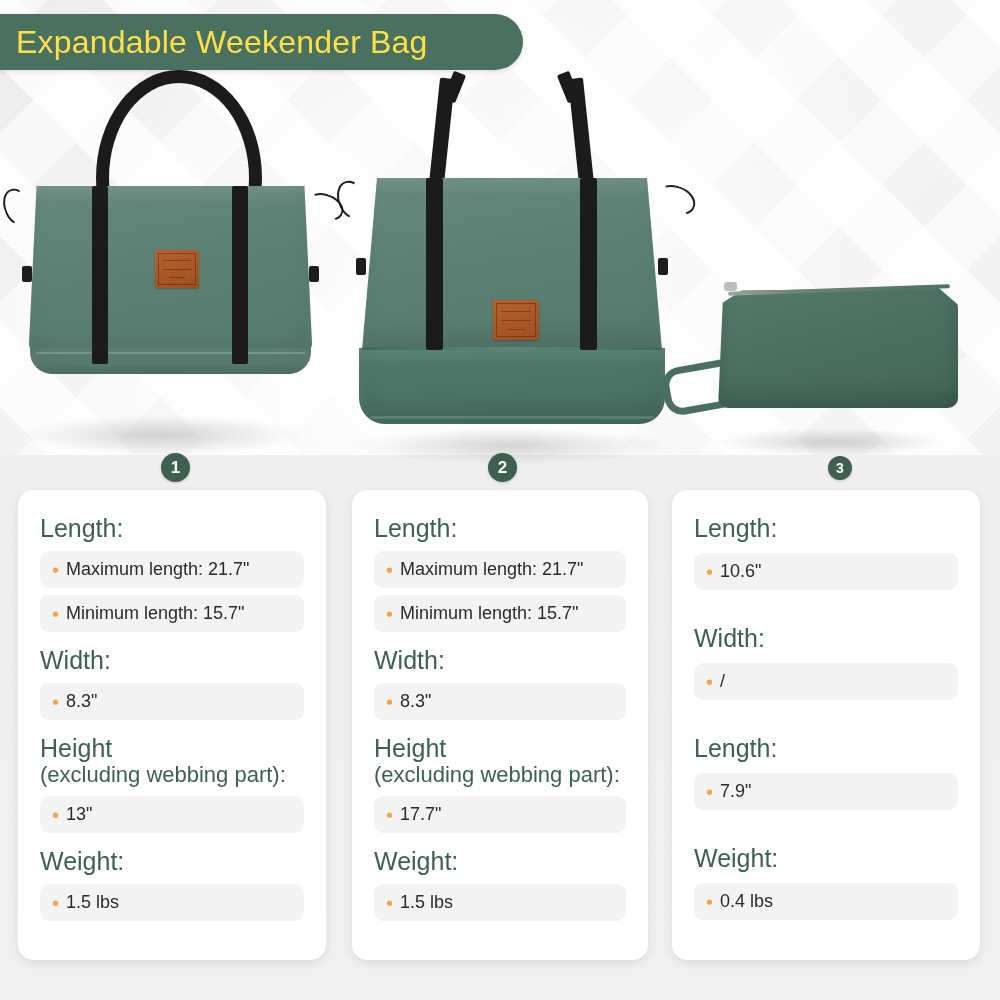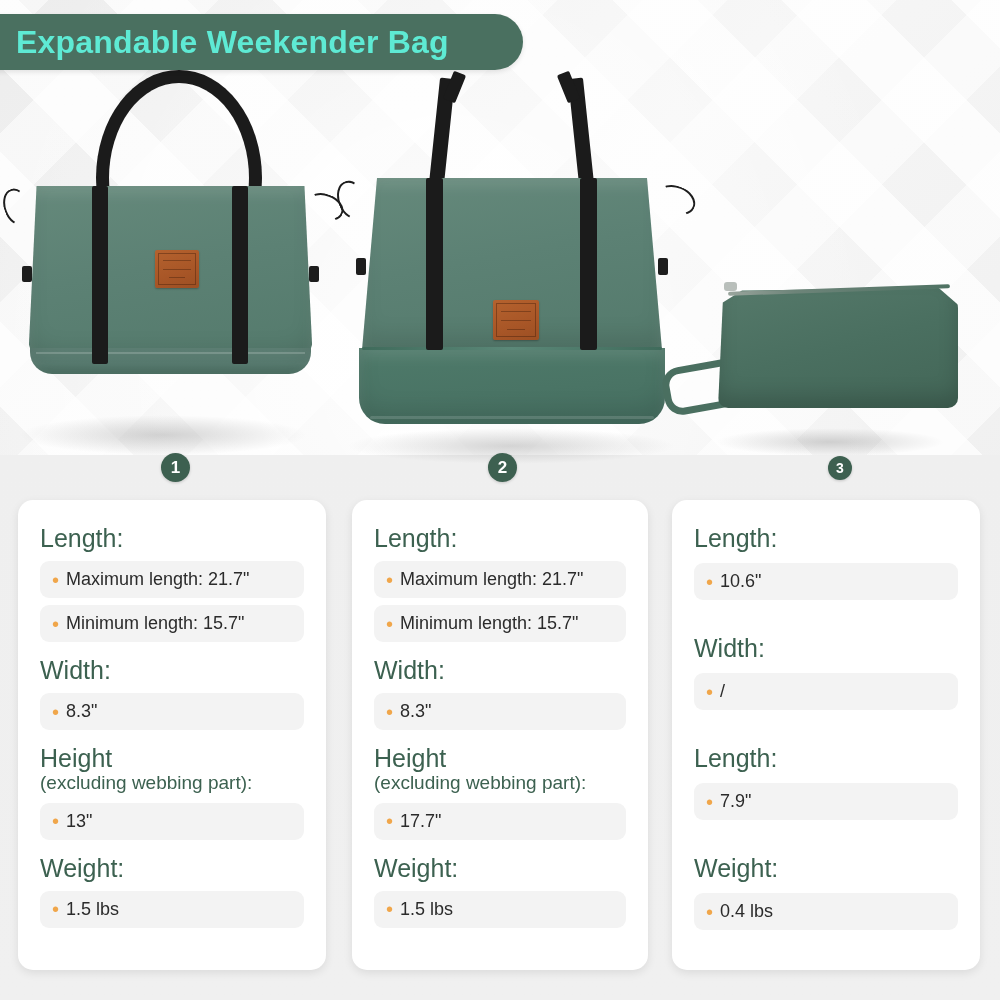--- a/index.html
+++ b/index.html
@@ -40,23 +40,23 @@
     position:absolute;left:-30px;top:14px;
     height:56px;width:553px;
     background:#4a7060;
     border-radius:0 30px 30px 0;
     display:flex;align-items:center;
     box-shadow:0 2px 5px rgba(0,0,0,.10);
     z-index:40;
   }
   .banner-title{
     margin-left:46px;
-    color:#5eead4;
+    color:#fde047;
     font-size:32px;
-    font-weight:bold;
+    font-weight:normal;
     letter-spacing:.2px;
     white-space:nowrap;
   }
 
   
   .photos{position:absolute;left:0;top:60px;width:1000px;height:400px;z-index:10;}
 
   .bag{position:absolute;}
 
   
@@ -116,36 +116,35 @@
 
   
   .cards{position:absolute;left:0;top:0;width:1000px;height:1000px;z-index:20;}
   .card{
     position:absolute;top:490px;height:470px;
     background:#ffffff;
     border-radius:15px;
     box-shadow:0 3px 10px rgba(0,0,0,.09);
     padding:24px 22px 0 22px;
     box-sizing:border-box;
-    margin-top:10px;
   }
   .card.c1{left:18px;width:308px;}
   .card.c2{left:352px;width:296px;}
   .card.c3{left:672px;width:308px;}
 
   .spec-label{
     color:#3c6150;
     font-size:25px;
     line-height:1.12;
     margin-bottom:9px;
     font-weight:normal;
   }
   .spec-label .sub{
     display:block;
-    font-size:19px;
+    font-size:22px;
     line-height:1.15;
   }
   .spec-value{
     background:#f3f3f3;
     border-radius:9px;
     padding:8px 10px 8px 8px;
     margin-bottom:7px;
     display:flex;align-items:center;
     font-size:18px;
     color:#2b2b2b;

